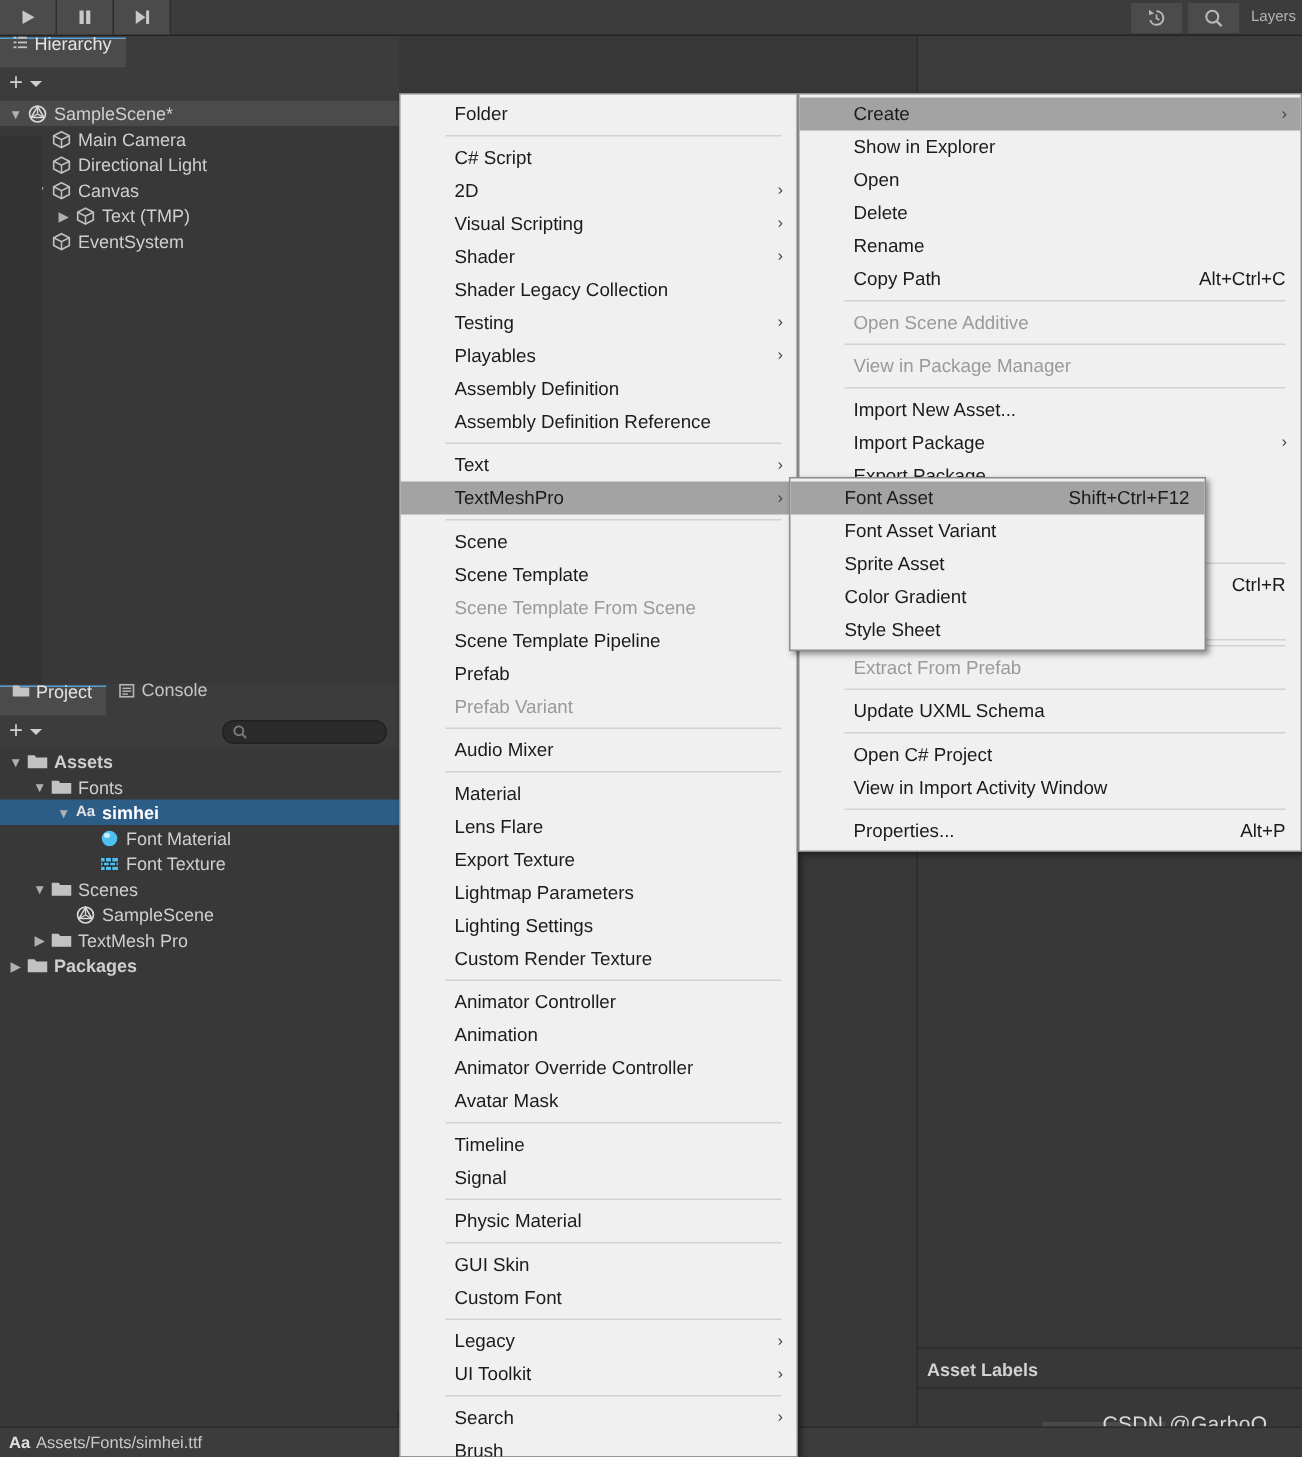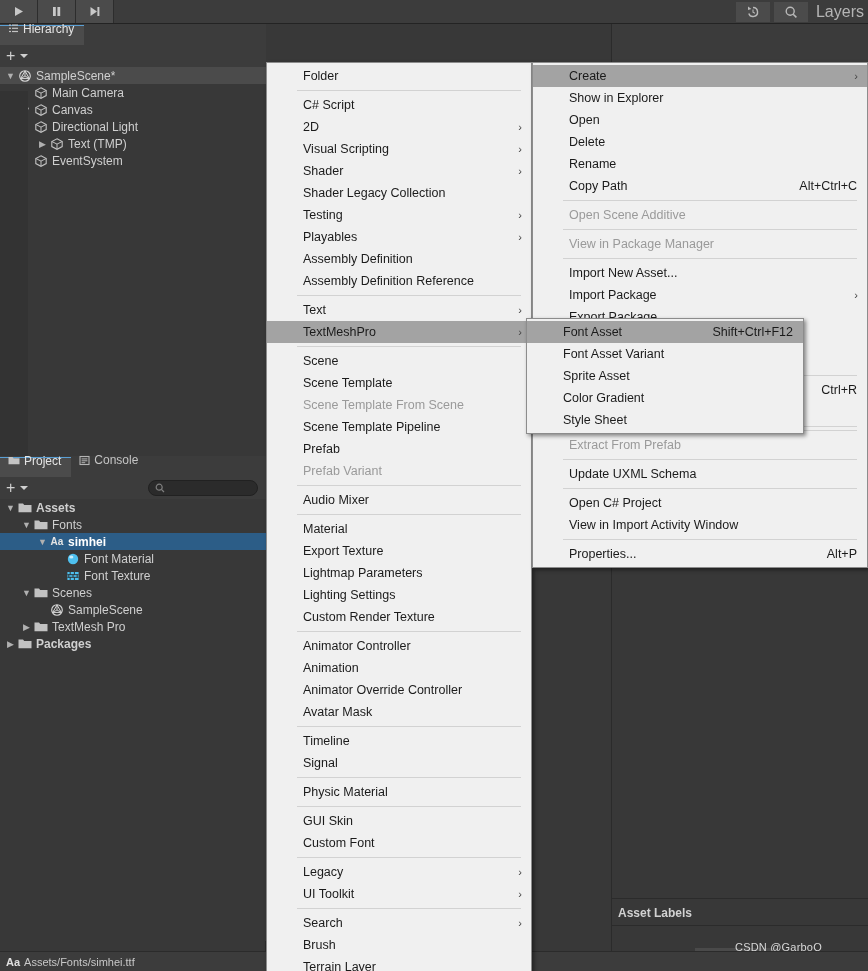--- a/index.html
+++ b/index.html
@@ -23,21 +23,21 @@
     border-right: 1px solid #2d2d2d;
     display: flex; align-items: center; justify-content: center;
   }
   .play-btn svg { display: block; }
   .tb-right { position: absolute; right: 0; top: 0; height: 23px; display: flex; align-items: center; }
   .tb-icon-btn {
     width: 34px; height: 20px; background: #4b4b4b; margin-right: 4px;
     display:flex; align-items:center; justify-content:center;
   }
   .tb-layers {
-    color: #b4b4b4; font-size: 16px; padding: 0 4px; line-height: 20px;
+    color: #b4b4b4; font-size: 10px; padding: 0 4px; line-height: 20px;
   }
 
   
   .hier-panel { position: absolute; left: 0; top: 24px; width: 266px; height: 442px; background: #383838; }
   .tabrow { height: 21px; background: #3c3c3c; display: flex; align-items: flex-end; }
   .tab {
     height: 20px; display: flex; align-items: center; gap: 4px;
     padding: 0 10px 14px 8px; font-size: 12px; color: #c4c4c4; background: #3c3c3c;
   }
   .tab.active { background: #4b4b4b; color: #e4e4e4; border-top: 1px solid #5a9fd4; }
@@ -67,21 +67,21 @@
     position:absolute; left:618px; top:903px; width:250px; height:20px;
     color:#d2d2d2; font-size:12px; font-weight:bold; display:flex; align-items:center;
   }
   .asset-labels-line { position:absolute; left:612px; top:925px; width:256px; height:1px; background:#2b2b2b; }
   .bundle-row { position:absolute; left:618px; top:947px; height:18px; display:flex; align-items:center; gap:10px; }
   .bundle-lbl { color:#c4c4c4; font-size:12px; }
   .bundle-val {
     width:82px; height:16px; background:#4a4a4a; color:#d6d6d6; font-size:12px;
     display:flex; align-items:center; padding-left:6px;
   }
-  .watermark { position:absolute; left:735px; top:941px; color:#d8d8d8; font-size:11px; letter-spacing:.2px;}
+  .watermark { position:absolute; left:735px; top:941px; color:#d8d8d8; font-size:14px; letter-spacing:.2px;}
 
   .mid-dark { position:absolute; left:266px; top:24px; width:346px; height:927px; background:#383838; }
   .right-dark { position:absolute; left:612px; top:24px; width:256px; height:529px; background:#3b3b3b; }
   .blue-band { position:absolute; left:532px; top:540px; width:80px; height:14px; background:#2c5d87; }
   .vline { position:absolute; width:1px; background:#2b2b2b; }
 
   
   .statusbar {
     position:absolute; left:0; top:951px; width:868px; height:20px; background:#3c3c3c;
     display:flex; align-items:center; gap:4px; padding-left:6px;
@@ -197,39 +197,39 @@
           <span class="ico">
             <svg width="14" height="14" viewBox="0 0 14 14">
               <path d="M7,1.8 L12.2,4.5 L12.2,9.6 L7,12.3 L1.8,9.6 L1.8,4.5 Z" fill="none" stroke="#c0c0c0" stroke-width="1.1"></path>
               <path d="M1.8,4.5 L7,7.1 L12.2,4.5 M7,7.1 L7,12.3" fill="none" stroke="#c0c0c0" stroke-width="1"></path>
             </svg>
           </span>
           <span class="lbl">Main Camera</span>
         </div>
         <div class="trow">
           <span class="ind" style="width: 16px;"></span>
-          <span class="twist">▼</span>
+          <span class="twist"></span>
           <span class="ico">
             <svg width="14" height="14" viewBox="0 0 14 14">
               <path d="M7,1.8 L12.2,4.5 L12.2,9.6 L7,12.3 L1.8,9.6 L1.8,4.5 Z" fill="none" stroke="#c0c0c0" stroke-width="1.1"></path>
               <path d="M1.8,4.5 L7,7.1 L12.2,4.5 M7,7.1 L7,12.3" fill="none" stroke="#c0c0c0" stroke-width="1"></path>
             </svg>
           </span>
-          <span class="lbl">Canvas</span>
+          <span class="lbl">Directional Light</span>
         </div>
         <div class="trow">
           <span class="ind" style="width: 16px;"></span>
-          <span class="twist"></span>
+          <span class="twist">▼</span>
           <span class="ico">
             <svg width="14" height="14" viewBox="0 0 14 14">
               <path d="M7,1.8 L12.2,4.5 L12.2,9.6 L7,12.3 L1.8,9.6 L1.8,4.5 Z" fill="none" stroke="#c0c0c0" stroke-width="1.1"></path>
               <path d="M1.8,4.5 L7,7.1 L12.2,4.5 M7,7.1 L7,12.3" fill="none" stroke="#c0c0c0" stroke-width="1"></path>
             </svg>
           </span>
-          <span class="lbl">Directional Light</span>
+          <span class="lbl">Canvas</span>
         </div>
         <div class="trow">
           <span class="ind" style="width: 32px;"></span>
           <span class="twist">▶</span>
           <span class="ico">
             <svg width="14" height="14" viewBox="0 0 14 14">
               <path d="M7,1.8 L12.2,4.5 L12.2,9.6 L7,12.3 L1.8,9.6 L1.8,4.5 Z" fill="none" stroke="#c0c0c0" stroke-width="1.1"></path>
               <path d="M1.8,4.5 L7,7.1 L12.2,4.5 M7,7.1 L7,12.3" fill="none" stroke="#c0c0c0" stroke-width="1"></path>
             </svg>
           </span>
@@ -452,20 +452,23 @@
       </div>
       <div class="msep"></div>
       <div class="mi">
         <span>Audio Mixer</span>
       </div>
       <div class="msep"></div>
       <div class="mi">
         <span>Material</span>
       </div>
       <div class="mi">
+        <span>Lens Flare</span>
+      </div>
+      <div class="mi">
         <span>Export Texture</span>
       </div>
       <div class="mi">
         <span>Lightmap Parameters</span>
       </div>
       <div class="mi">
         <span>Lighting Settings</span>
       </div>
       <div class="mi">
         <span>Custom Render Texture</span>

